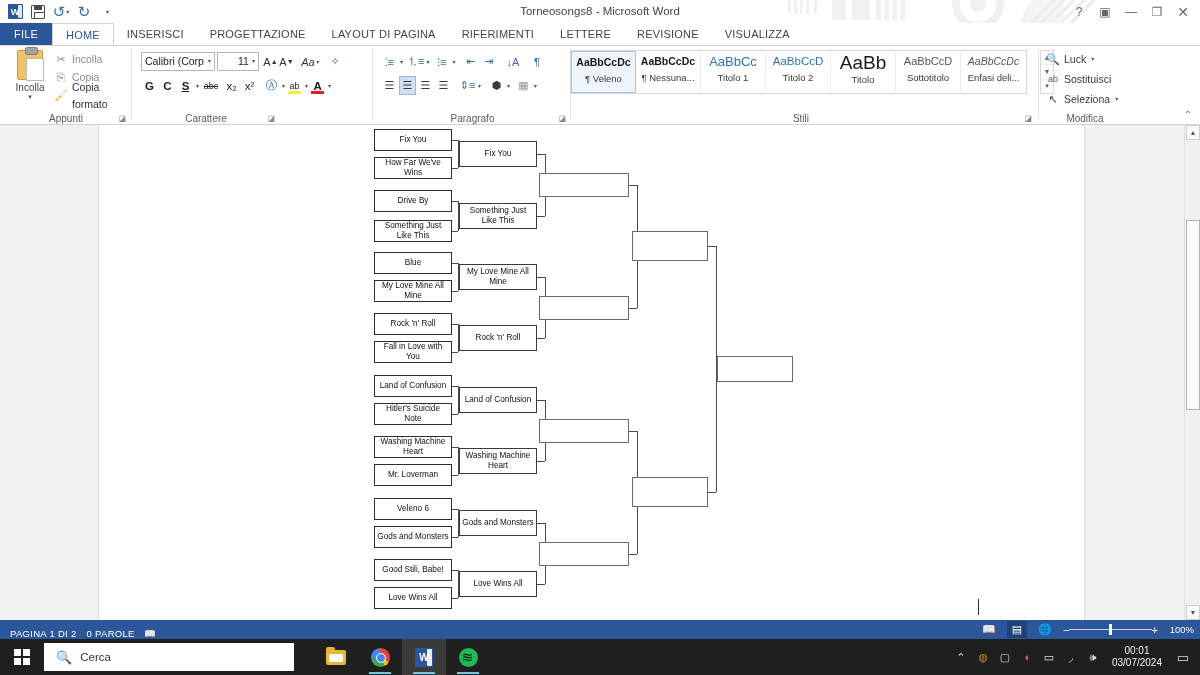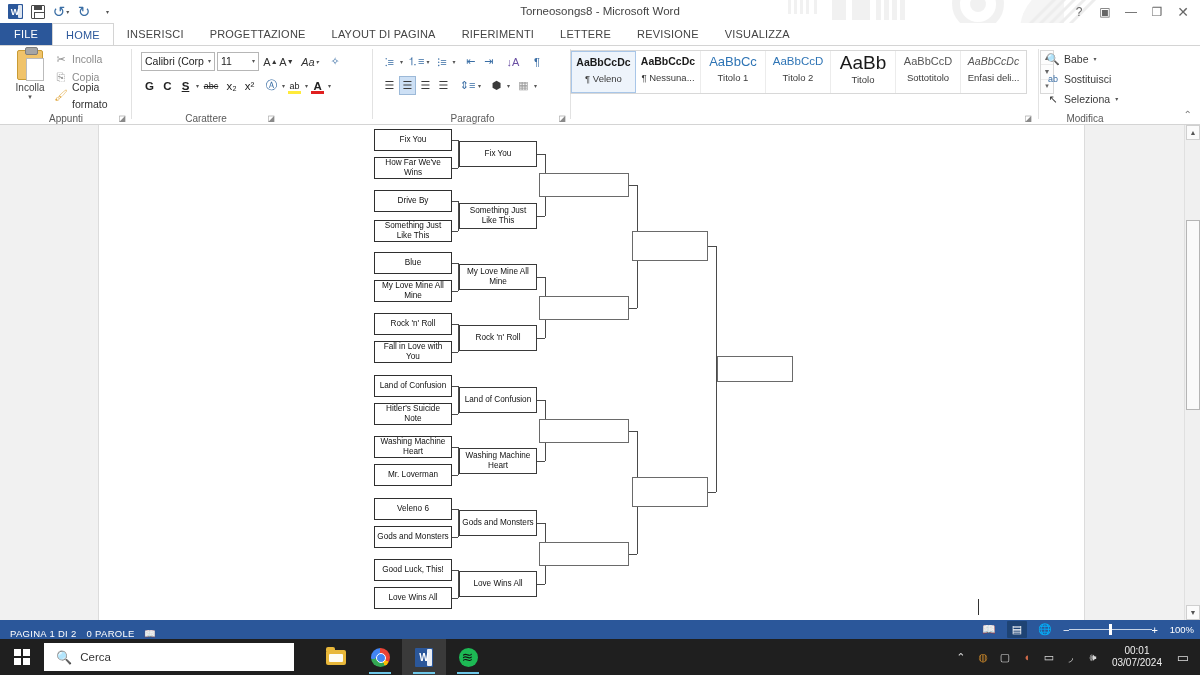--- a/index.html
+++ b/index.html
@@ -112,21 +112,21 @@
   
   .g-carattere{ left:133px; width:146px; }
   .fontbox{
     position:absolute; left:8px; top:6px; width:74px; height:19px;
     border:1px solid #b6b6b6; background:#fff; font-size:10.5px; color:#222;
     line-height:17px; padding-left:3px; display:flex; align-items:center; justify-content:space-between;
   }
   .sizebox{
     position:absolute; left:84px; top:6px; width:42px; height:19px;
     border:1px solid #b6b6b6; background:#fff; font-size:10.5px; color:#222;
-    line-height:17px; padding-left:3px; display:flex; align-items:center; justify-content:space-between;
+    line-height:17px; padding-left:20px; display:flex; align-items:center; justify-content:space-between;
   }
   .cbt{ position:absolute; height:19px; display:flex; align-items:center; justify-content:center; font-size:11px; color:#333; }
   .fmt-row2{ position:absolute; left:8px; top:30px; display:flex; align-items:center; gap:1px; }
   .fmt-b{ width:17px;height:19px;display:flex;align-items:center;justify-content:center;font-size:11.5px;color:#222; }
 
   
   .g-paragrafo{ left:283px; width:180px; }
   .pbtn{
     height:19px; min-width:17px; display:flex; align-items:center; justify-content:center;
     font-size:11px; color:#3a3a3a;
@@ -446,28 +446,29 @@
         <div class="style-cell">
           <div class="style-prev" style="font-style: italic; color: rgb(85, 85, 85); font-size: 10.5px;">AaBbCcDc</div>
           <div class="style-name">Enfasi deli...</div>
         </div>
       </div>
     <div class="gal-scroll">
       <div>▲</div>
       <div>▼</div>
       <div style="border-bottom:none;">▾</div>
     </div>
+    <div class="rgroup-label">Stili</div>
     <div class="rgroup-dialog">◪</div>
   </div>
   <div class="rsep" style="left:1038px;"></div>
 
   <div class="rgroup g-modifica">
     <div class="med-item" style="top:4px;">
       <span class="clip-ico" style="color:#3a6ea5;">🔍</span>
-      <span>Babe</span>
+      <span>Luck</span>
       <span class="tiny-caret">▾</span>
     </div>
     <div class="med-item" style="top:24px;">
       <span class="clip-ico" style="color:#3a6ea5;font-size:9px;">ab</span>
       <span>Sostituisci</span>
     </div>
     <div class="med-item" style="top:44px;">
       <span class="clip-ico">↖</span>
       <span>Seleziona</span>
       <span class="tiny-caret">▾</span>
@@ -488,21 +489,21 @@
         <div class="bx r1" style="left: 275px; top: 127px; width: 78px; height: 22px;">Blue</div>
         <div class="bx r1" style="left: 275px; top: 155px; width: 78px; height: 22px;">My Love Mine All Mine</div>
         <div class="bx r1" style="left: 275px; top: 188px; width: 78px; height: 22px;">Rock 'n' Roll</div>
         <div class="bx r1" style="left: 275px; top: 216px; width: 78px; height: 22px;">Fall in Love with You</div>
         <div class="bx r1" style="left: 275px; top: 250px; width: 78px; height: 22px;">Land of Confusion</div>
         <div class="bx r1" style="left: 275px; top: 278px; width: 78px; height: 22px;">Hitler's Suicide Note</div>
         <div class="bx r1" style="left: 275px; top: 311px; width: 78px; height: 22px;">Washing Machine Heart</div>
         <div class="bx r1" style="left: 275px; top: 339px; width: 78px; height: 22px;">Mr. Loverman</div>
         <div class="bx r1" style="left: 275px; top: 373px; width: 78px; height: 22px;">Veleno 6</div>
         <div class="bx r1" style="left: 275px; top: 401px; width: 78px; height: 22px;">Gods and Monsters</div>
-        <div class="bx r1" style="left: 275px; top: 434px; width: 78px; height: 22px;">Good Luck, This!</div>
+        <div class="bx r1" style="left: 275px; top: 434px; width: 78px; height: 22px;">Good Stili, Babe!</div>
         <div class="bx r1" style="left: 275px; top: 462px; width: 78px; height: 22px;">Love Wins All</div>
         <div class="ln h" style="left: 353px; top: 15px; width: 6px; height: 1px;"></div>
         <div class="ln h" style="left: 353px; top: 43px; width: 6px; height: 1px;"></div>
         <div class="ln v" style="left: 359px; top: 15px; width: 1px; height: 28px;"></div>
         <div class="ln h" style="left: 359px; top: 29px; width: 1px; height: 1px;"></div>
         <div class="ln h" style="left: 353px; top: 76px; width: 6px; height: 1px;"></div>
         <div class="ln h" style="left: 353px; top: 106px; width: 6px; height: 1px;"></div>
         <div class="ln v" style="left: 359px; top: 76px; width: 1px; height: 30px;"></div>
         <div class="ln h" style="left: 359px; top: 91px; width: 1px; height: 1px;"></div>
         <div class="ln h" style="left: 353px; top: 138px; width: 6px; height: 1px;"></div>

